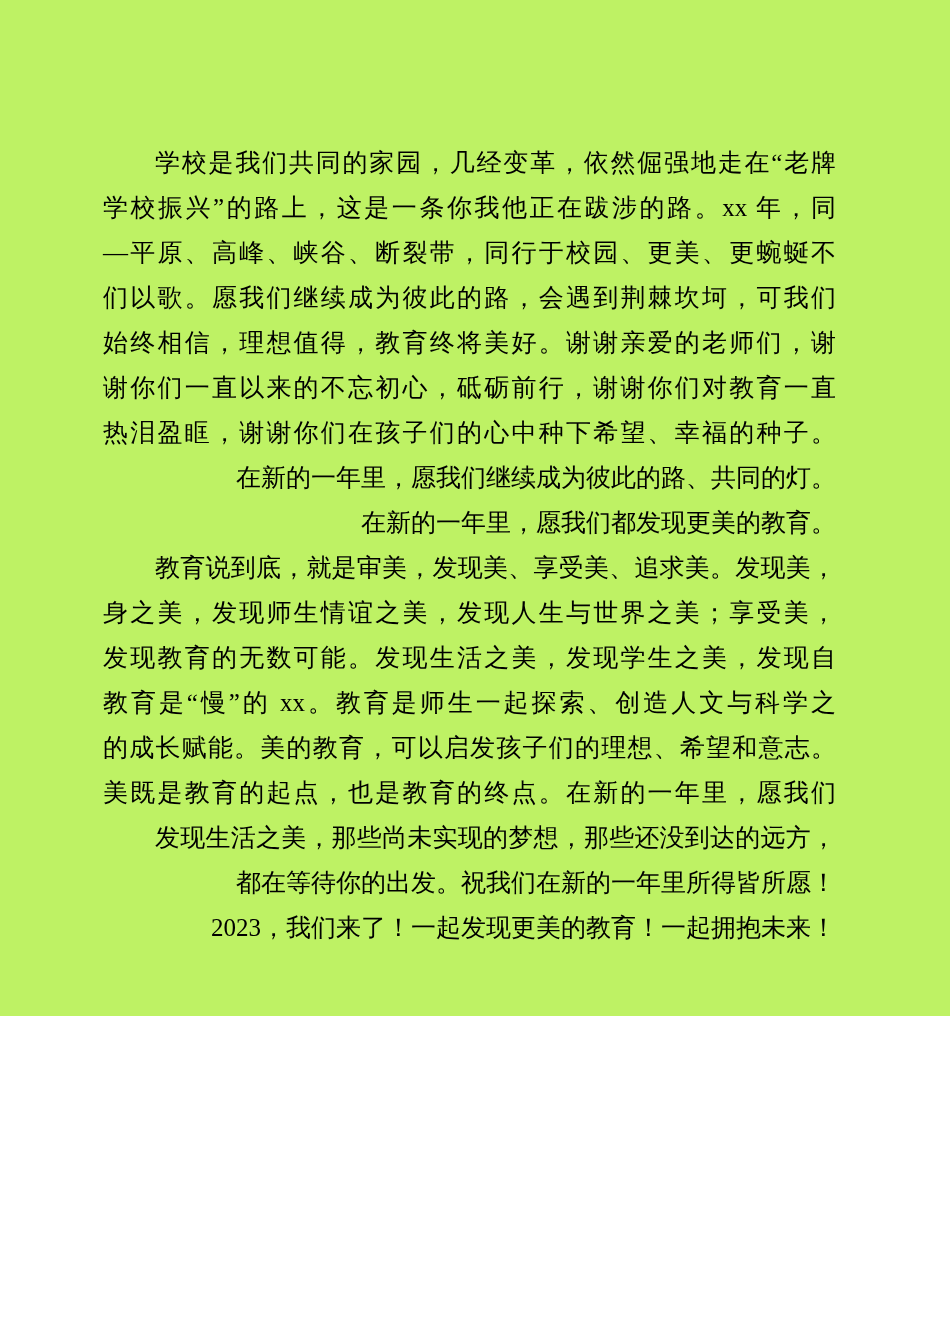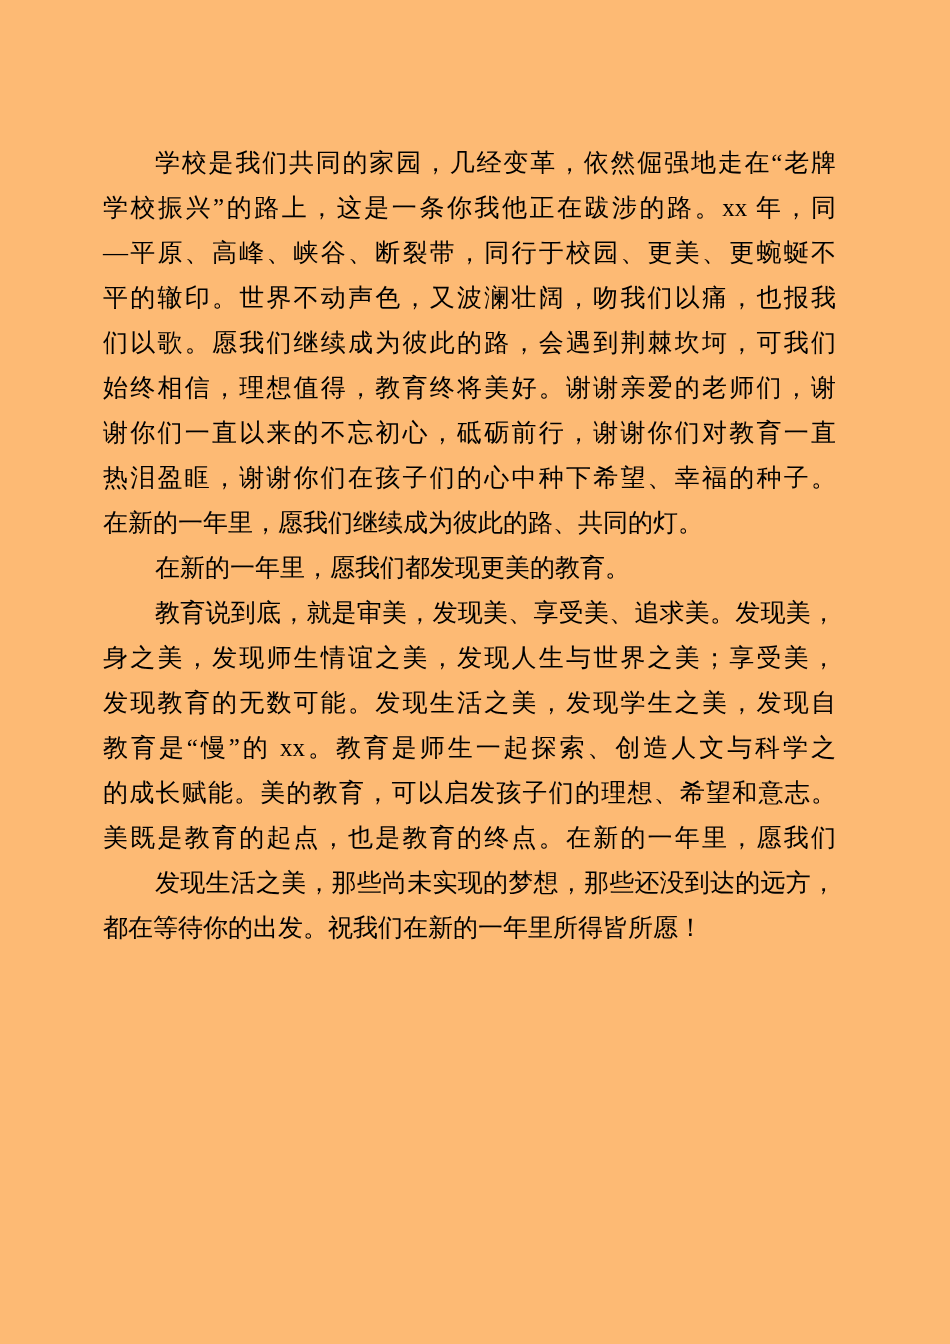--- a/index.html
+++ b/index.html
@@ -8,65 +8,65 @@
     background: #ffffff;
   }
   body {
     width: 950px;
     height: 1344px;
     font-family: "Liberation Serif", "DejaVu Serif", serif;
   }
   .page {
     position: relative;
     width: 950px;
-    height: 1344px;
-    background: #fdba74;
+    height: 1016px;
+    background: #bef264;
     overflow: hidden;
   }
   .text-block {
     position: absolute;
     left: 103px;
     top: 140px;
     width: 733px;
     color: #000000;
     font-size: 25px;
     line-height: 45px;
     font-weight: 400;
   }
   .line {
     width: 733px;
     white-space: nowrap;
-    text-align: left;
+    text-align: right;
   }
   .line.j {
     white-space: normal;
     text-align: justify;
     text-align-last: justify;
   }
   .line.indent {
     text-indent: 52px;
   }
 </style>
 </head>
 <body>
 
 <div class="page">
   <div class="text-block" id="text-block">
       <div class="line j indent">学校是我们共同的家园，几经变革，依然倔强地走在“老牌</div>
       <div class="line j">学校振兴”的路上，这是一条你我他正在跋涉的路。xx 年，同</div>
       <div class="line j">—平原、高峰、峡谷、断裂带，同行于校园、更美、更蜿蜒不</div>
-      <div class="line j">平的辙印。世界不动声色，又波澜壮阔，吻我们以痛，也报我</div>
       <div class="line j">们以歌。愿我们继续成为彼此的路，会遇到荆棘坎坷，可我们</div>
       <div class="line j">始终相信，理想值得，教育终将美好。谢谢亲爱的老师们，谢</div>
       <div class="line j">谢你们一直以来的不忘初心，砥砺前行，谢谢你们对教育一直</div>
       <div class="line j">热泪盈眶，谢谢你们在孩子们的心中种下希望、幸福的种子。</div>
       <div class="line">在新的一年里，愿我们继续成为彼此的路、共同的灯。</div>
       <div class="line indent">在新的一年里，愿我们都发现更美的教育。</div>
       <div class="line j indent">教育说到底，就是审美，发现美、享受美、追求美。发现美，</div>
       <div class="line j">身之美，发现师生情谊之美，发现人生与世界之美；享受美，</div>
       <div class="line j">发现教育的无数可能。发现生活之美，发现学生之美，发现自</div>
       <div class="line j">教育是“慢”的 xx。教育是师生一起探索、创造人文与科学之</div>
       <div class="line j">的成长赋能。美的教育，可以启发孩子们的理想、希望和意志。</div>
       <div class="line j">美既是教育的起点，也是教育的终点。在新的一年里，愿我们</div>
       <div class="line j indent">发现生活之美，那些尚未实现的梦想，那些还没到达的远方，</div>
       <div class="line">都在等待你的出发。祝我们在新的一年里所得皆所愿！</div>
+      <div class="line indent">2023，我们来了！一起发现更美的教育！一起拥抱未来！</div>
     </div>
 </div>
 
 </body></html>

